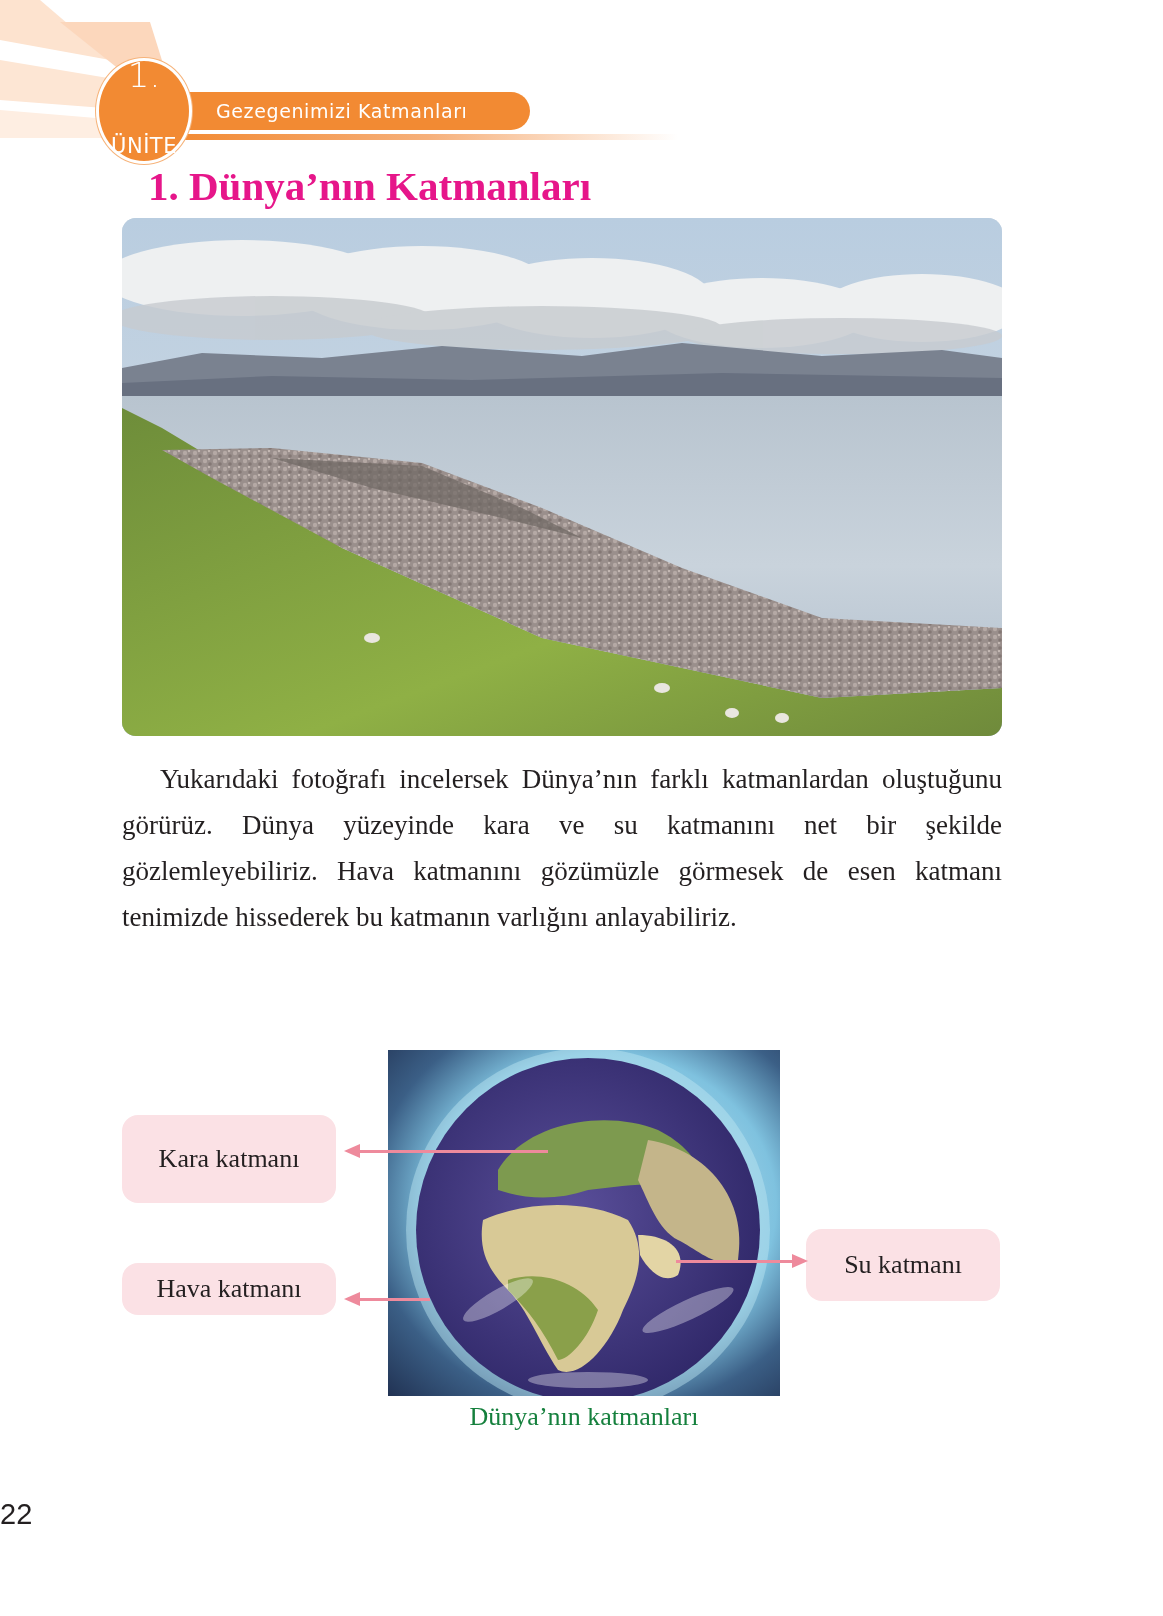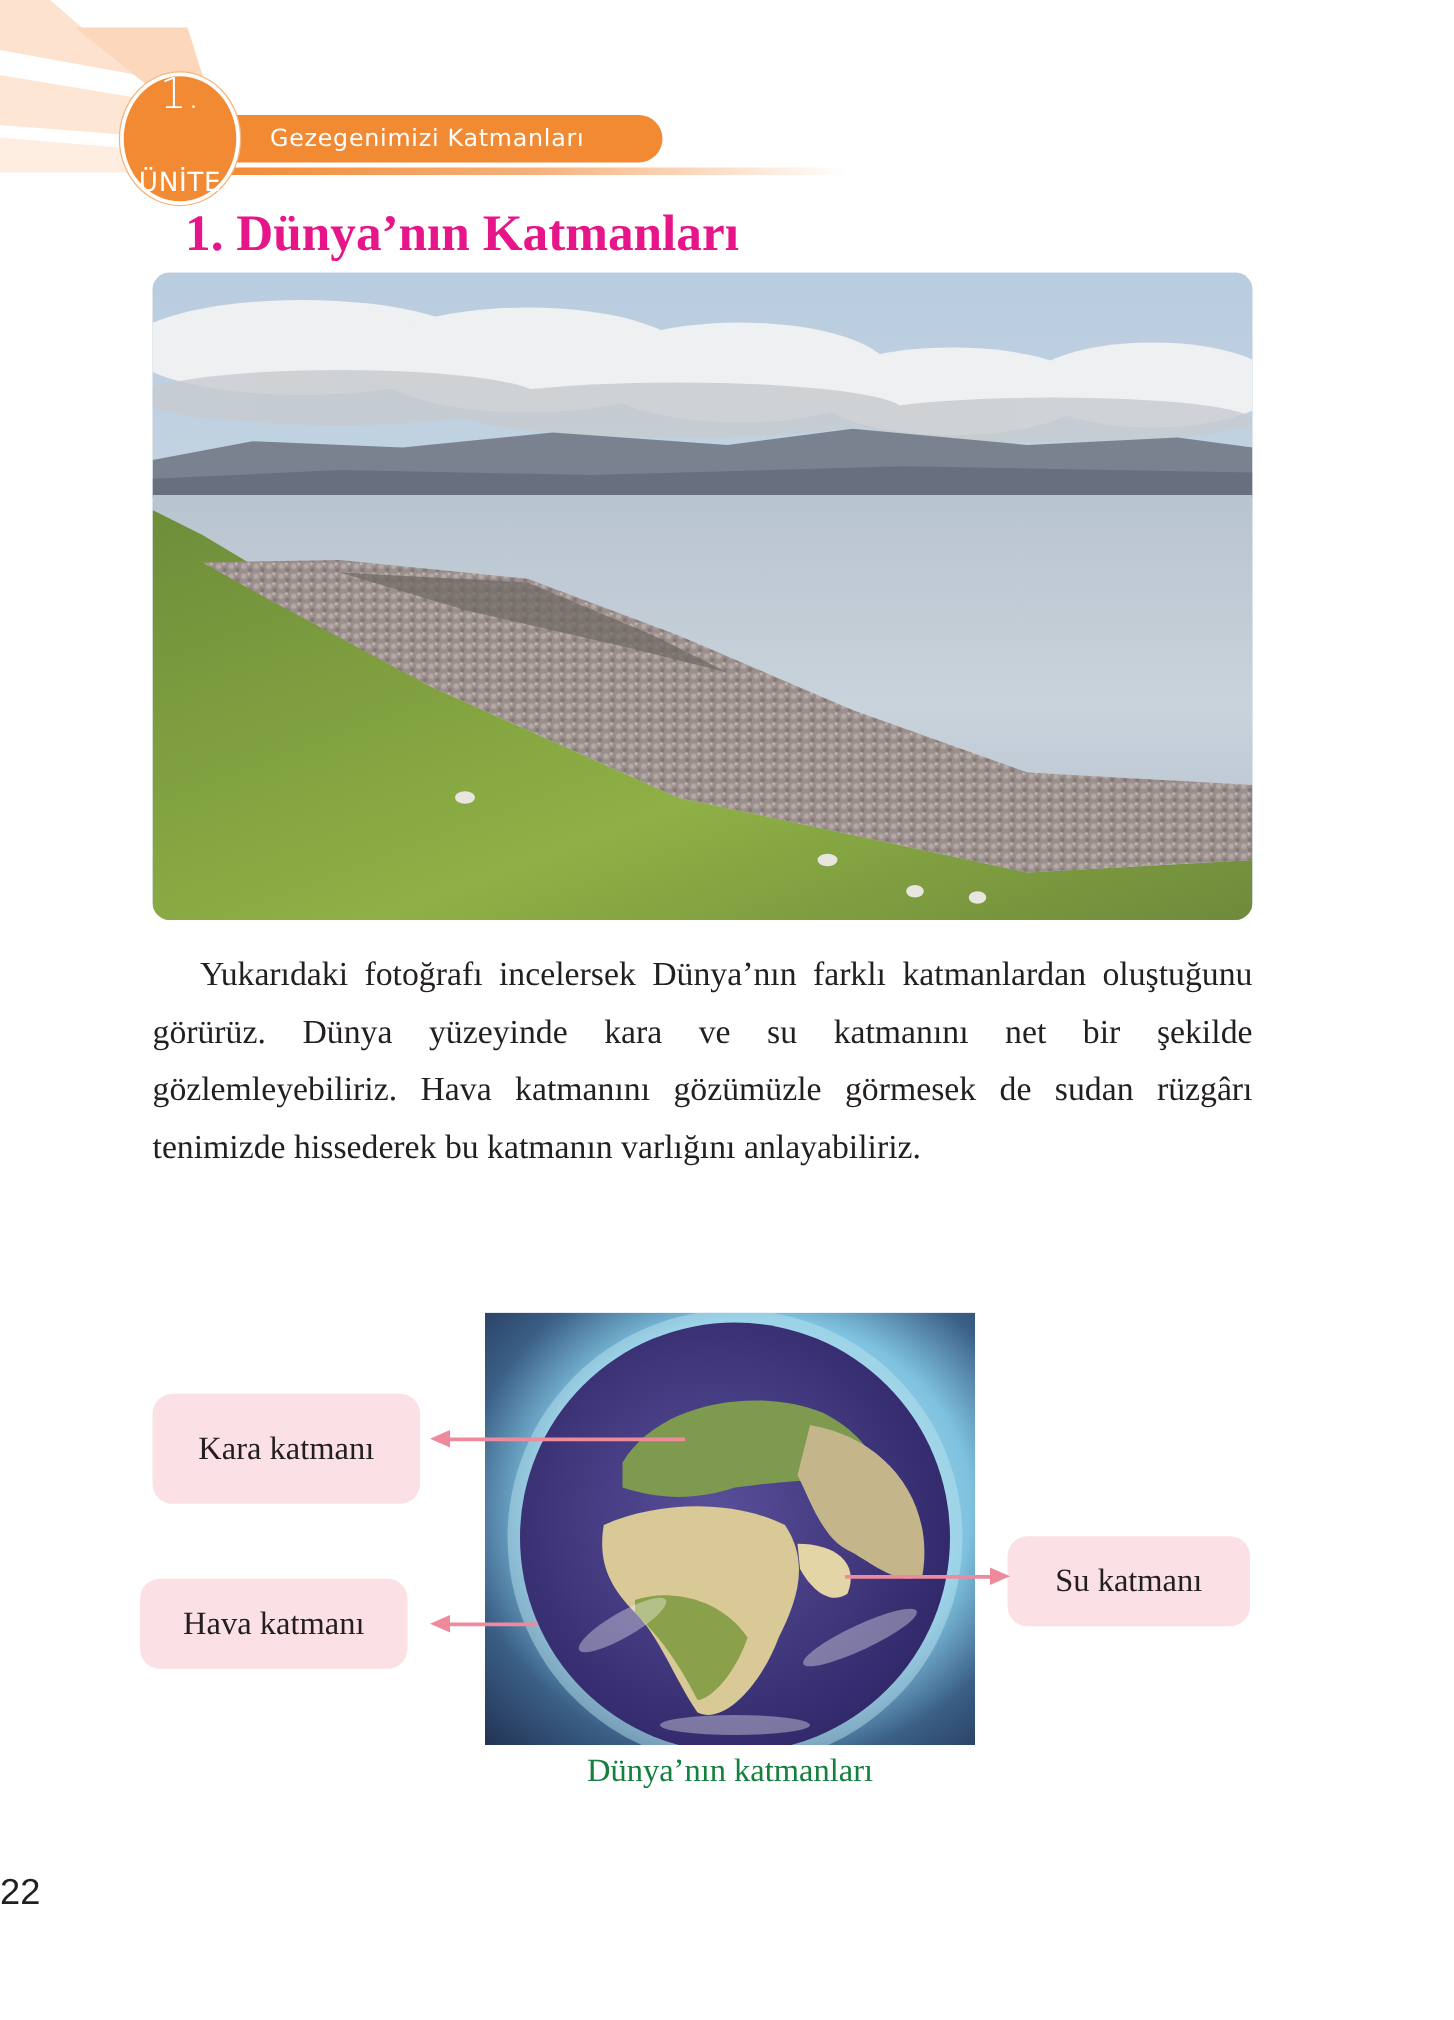--- a/index.html
+++ b/index.html
@@ -29,21 +29,21 @@
   .body-text { position:absolute; left:122px; top:756px; width:880px; font-size:27px; line-height:46px;
     text-align:justify; }
   .body-text p { margin:0; text-indent:38px; }
   .body-text p + p { margin-top:4px; }
 
   .globe-photo { position:absolute; left:388px; top:1050px; width:392px; height:346px; overflow:hidden; }
 
   .label-box { position:absolute; background:#fbe1e5; border-radius:16px; display:flex; align-items:center; justify-content:center;
     font-size:26px; color:#231f20; }
   .label-kara { left:122px; top:1115px; width:214px; height:88px; }
-  .label-hava { left:112px; top:1263px; width:214px; height:72px;font-family:Liberation Serif, serif; }
+  .label-hava { left:122px; top:1263px; width:214px; height:52px;font-family:Liberation Serif, serif; }
   .label-su { left:806px; top:1229px; width:194px; height:72px; }
 
   .arrow { position:absolute; height:3px; background:#ee8a9c; }
   .arrow::before { content:""; position:absolute; top:-6px; border-top:7.5px solid transparent; border-bottom:7.5px solid transparent; }
   .arrow.left::before { left:-14px; border-right:16px solid #ee8a9c; }
   .arrow.right::before { right:-14px; border-left:16px solid #ee8a9c; }
   .arrow-kara { left:358px; top:1150px; width:190px; z-index:4; }
   .arrow-hava { left:358px; top:1298px; width:72px; z-index:4; }
   .arrow-su { left:676px; top:1260px; width:118px; z-index:4; }
 
@@ -125,21 +125,21 @@
     <g fill="#e9e6df">
       <ellipse cx="250" cy="420" rx="8" ry="5"></ellipse>
       <ellipse cx="540" cy="470" rx="8" ry="5"></ellipse>
       <ellipse cx="610" cy="495" rx="7" ry="5"></ellipse>
       <ellipse cx="660" cy="500" rx="7" ry="5"></ellipse>
     </g>
   </svg>
 </div>
 
 <div class="body-text">
-  <p>Yukarıdaki fotoğrafı incelersek Dünya’nın farklı katmanlardan oluştuğunu görürüz. Dünya yüzeyinde kara ve su katmanını net bir şekilde gözlemleyebiliriz. Hava katmanını gözümüzle görmesek de sudan rüzgârı tenimizde hissederek bu katmanın varlığını anlayabiliriz.</p>
+  <p>Yukarıdaki fotoğrafı incelersek Dünya’nın farklı katmanlardan oluştuğunu görürüz. Dünya yüzeyinde kara ve su katmanını net bir şekilde gözlemleyebiliriz. Hava katmanını gözümüzle görmesek de esen katmanı tenimizde hissederek bu katmanın varlığını anlayabiliriz.</p>
 </div>
 
 <div class="globe-photo">
   <svg width="392" height="346" viewBox="0 0 392 346">
     <defs>
       <radialGradient id="space" cx="0.55" cy="0.45" r="0.8">
         <stop offset="0" stop-color="#d9eef6"></stop>
         <stop offset="0.55" stop-color="#7fc2df"></stop>
         <stop offset="0.75" stop-color="#3b5f86"></stop>
         <stop offset="1" stop-color="#1e2d4d"></stop>

